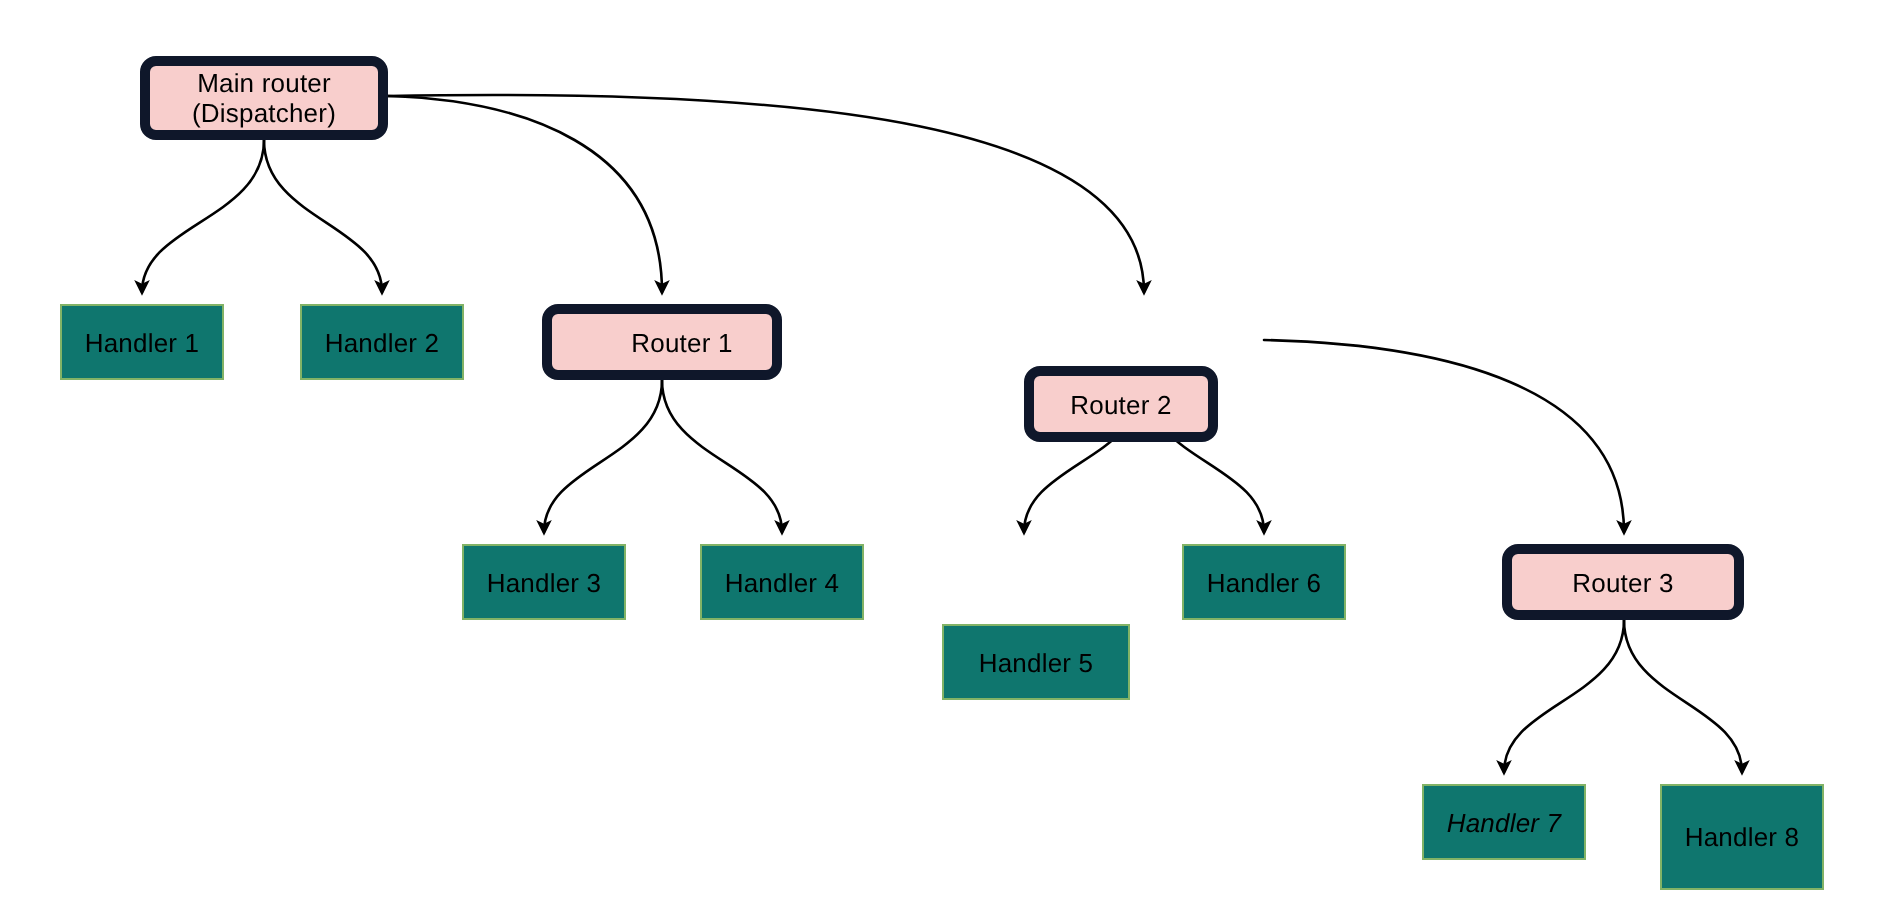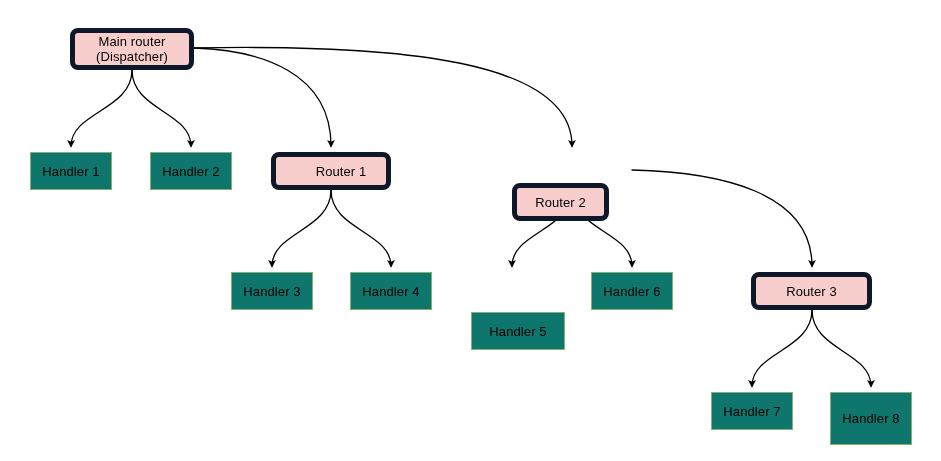--- a/index.html
+++ b/index.html
@@ -103,21 +103,21 @@
       </div>
       <div class="node handler" style="left: 471px; top: 272px; width: 94px; height: 38px; margin-top: 40px;">
         <span class="node-label">Handler 5</span>
       </div>
       <div class="node handler" style="left: 591px; top: 272px; width: 82px; height: 38px;">
         <span class="node-label">Handler 6</span>
       </div>
       <div class="node router" style="left: 751px; top: 272px; width: 121px; height: 38px;">
         <span class="node-label">Router 3</span>
       </div>
-      <div class="node handler" style="left: 711px; top: 392px; width: 82px; height: 38px;">
+      <div class="node handler" style="left: 711px; top: 392px; width: 82px; height: 38px; font-style: italic;">
         <span class="node-label">Handler 7</span>
       </div>
       <div class="node handler" style="left: 830px; top: 392px; width: 82px; height: 53px;">
         <span class="node-label">Handler 8</span>
       </div>
     </div>
 
 </div>
 
 </body></html>

